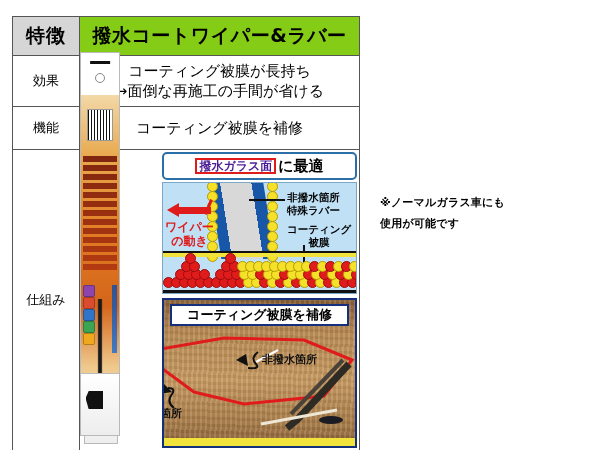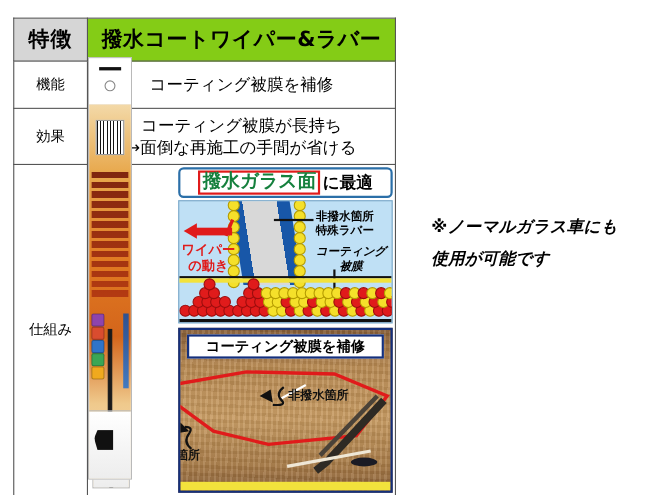--- a/index.html
+++ b/index.html
@@ -82,21 +82,21 @@
   .diagram{
     position:absolute;left:82px;top:2px;right:2px;bottom:2px;
   }
   .callout{
     position:absolute;left:0;right:0;top:0;height:28px;
     background:#ffffff;border:2px solid #2b6fa8;border-radius:5px;
     display:flex;align-items:center;justify-content:center;gap:2px;
     box-sizing:border-box;
   }
   .callout .boxed{
-    border:2px solid #e01b1b;padding:0 2px;font-weight:bold;font-size:17px;color:#15803d;
+    border:2px solid #e01b1b;padding:0 2px;font-weight:bold;font-size:12px;color:#4c1d95;
     line-height:1.05;
   }
   .callout .plain{font-weight:bold;font-size:15px;color:#000;}
 
   .panel-top{
     position:absolute;left:0;right:0;top:30px;height:112px;
     background:#bfe0f5;border:1px solid #7ba7c7;box-sizing:border-box;overflow:hidden;
   }
   .glass-line{position:absolute;left:0;right:0;top:68px;height:2px;background:#111;}
   .glass-line2{position:absolute;left:0;right:0;top:70px;height:4px;background:#f2e23c;}
@@ -120,21 +120,21 @@
     border-bottom:7px solid transparent;border-right:12px solid #e01b1b;
   }
   .arrow-slash{position:absolute;left:44px;top:16px;width:3px;height:16px;background:#e01b1b;transform:rotate(22deg);}
   .lbl-wiper{
     position:absolute;left:2px;top:38px;color:#e01b1b;font-weight:bold;font-size:12px;line-height:1.15;
   }
   .lbl-rubber{
     position:absolute;left:124px;top:8px;color:#000;font-weight:bold;font-size:10.5px;line-height:1.2;
   }
   .lbl-coat{
-    position:absolute;left:124px;top:40px;color:#000;font-weight:bold;font-size:10.5px;line-height:1.2;font-style:italic;
+    position:absolute;left:124px;top:40px;color:#000;font-weight:bold;font-size:10.5px;line-height:1.2;
   }
   .lead{position:absolute;background:#111;}
 
   .beads-bottom{position:absolute;left:0;right:0;top:62px;height:48px;}
   .bd{position:absolute;width:9px;height:9px;border-radius:50%;border:1px solid rgba(0,0,0,.35);}
   .bd.r{background:#e01b1b;border-color:#9b0d0d;}
   .bd.y{background:#f5e02a;border-color:#b59c00;}
   .ground{position:absolute;left:0;right:0;bottom:0;height:3px;background:#111;}
 
   
@@ -166,47 +166,46 @@
   }
   .yellow-strip{
     position:absolute;left:0;right:0;bottom:0;height:8px;background:#f2e23c;
   }
   .wiper-photo{
     position:absolute;right:2px;top:58px;width:96px;height:76px;
   }
 
   
   .note{
-    position:absolute;left:392px;top:192px;width:200px;
-    font-weight:bold;font-size:15px;color:#000;line-height:1.95;
+    position:absolute;left:380px;top:192px;width:200px;
+    font-weight:bold;font-size:11px;color:#000;line-height:1.95;
     letter-spacing:.2px;
-    font-style:italic;
   }
 </style>
 </head>
 <body>
 
 <table class="spec-table">
   <tbody>
       <tr>
     <td class="col-label hdr-label">特徴</td>
     <td class="hdr-value">撥水コートワイパー&amp;ラバー</td>
   </tr>
 
   <tr>
-    <td class="col-label row-label" style="height:42px">機能</td>
-    <td class="cell-text">コーティング被膜を補修</td>
-  </tr>
-
-  <tr>
     <td class="col-label row-label" style="height:50px">効果</td>
     <td class="cell-text">
       <span class="l2">コーティング被膜が長持ち</span>
       <span class="l2">→面倒な再施工の手間が省ける</span>
     </td>
+  </tr>
+
+  <tr>
+    <td class="col-label row-label" style="height:42px">機能</td>
+    <td class="cell-text">コーティング被膜を補修</td>
   </tr>
 
   <tr>
     <td class="col-label row-label">仕組み</td>
 
     <td class="mech-cell">
       <div class="mech-wrap">
 
         <div class="pkg" style="left:4px;top:4px;width:32px;height:288px;">
           <div class="pkg-head"></div>

